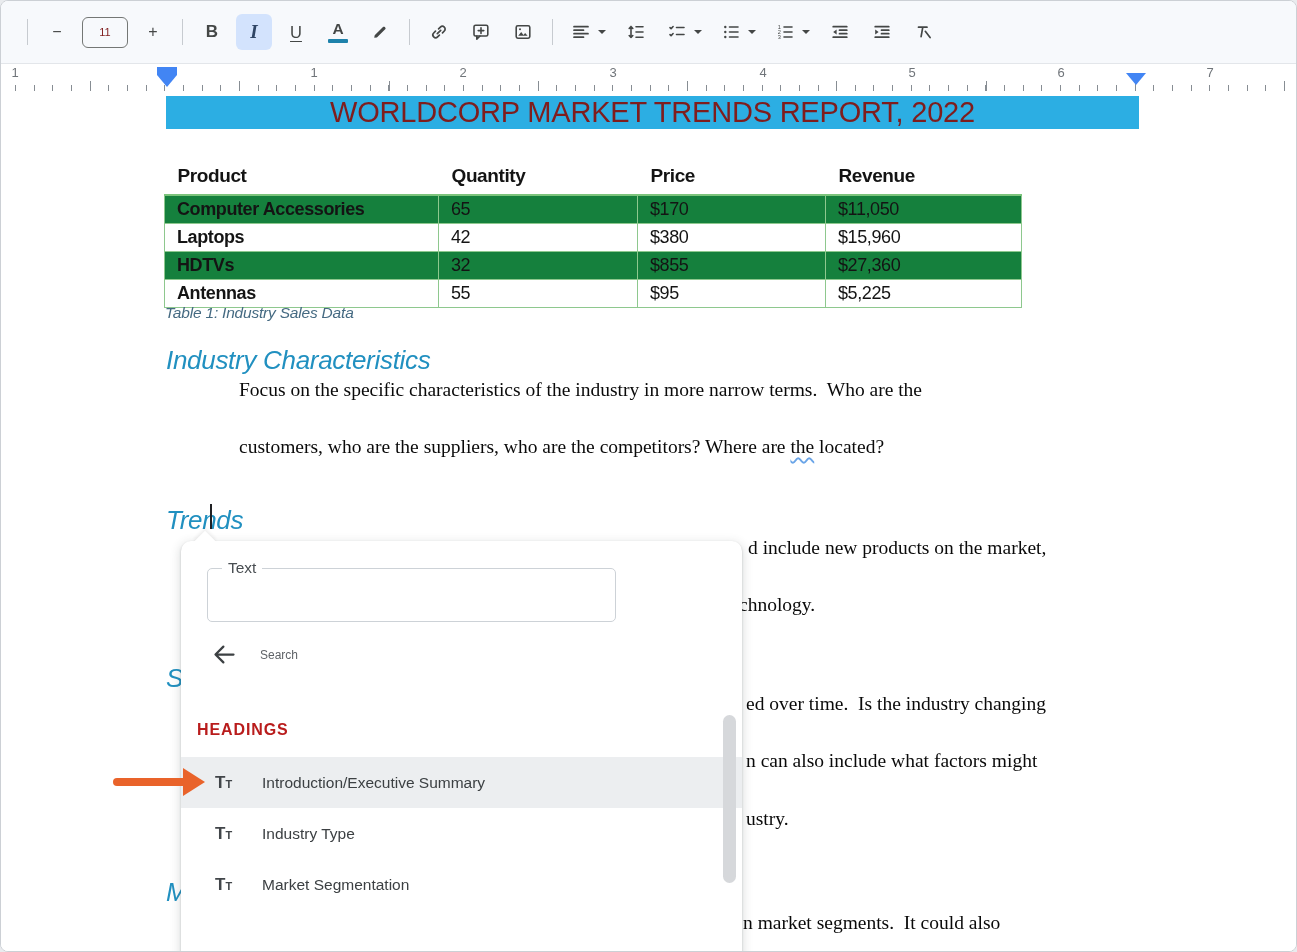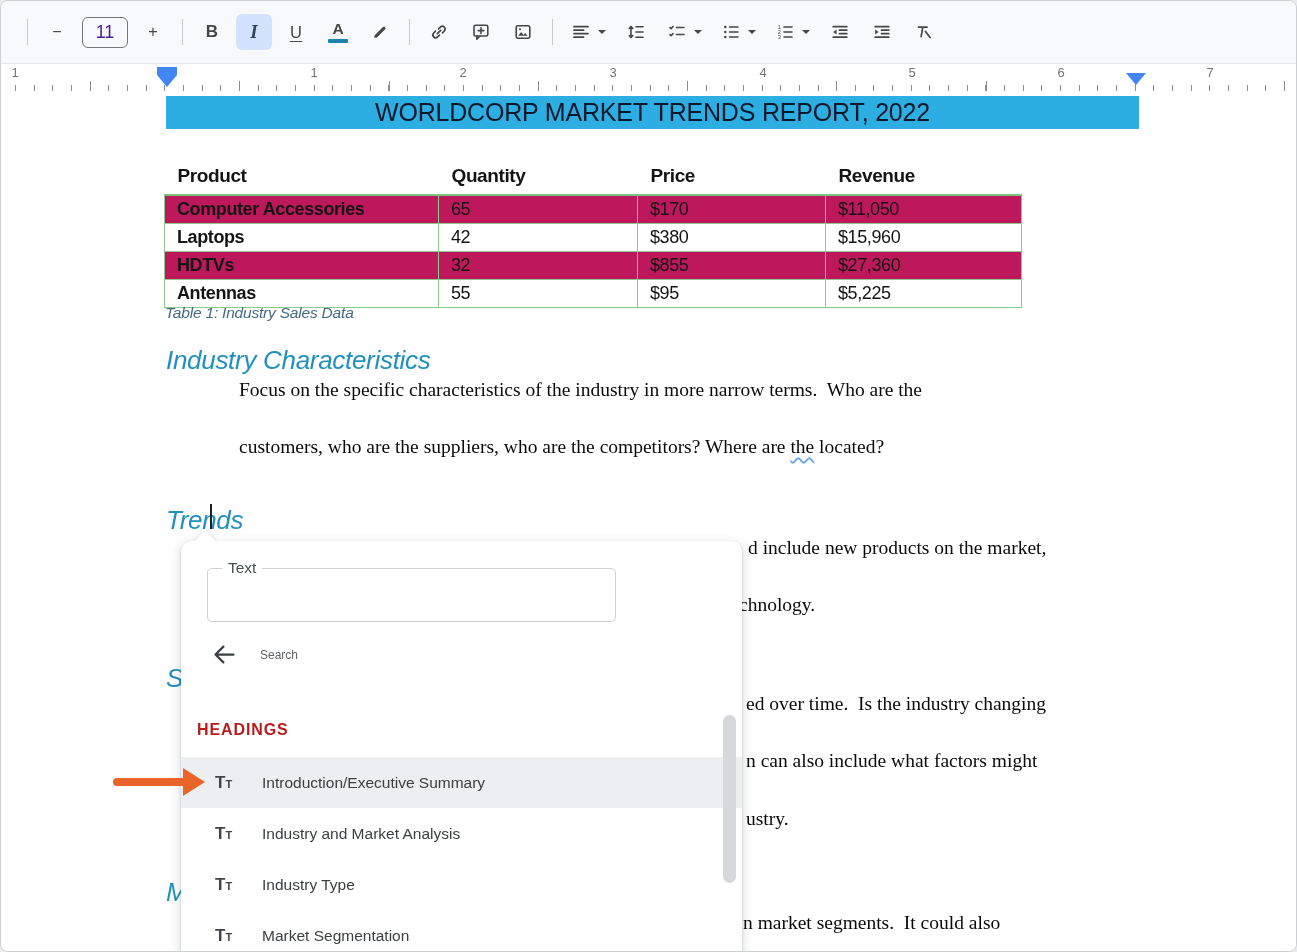--- a/index.html
+++ b/index.html
@@ -7,21 +7,21 @@
     border-radius:8px;overflow:hidden;box-sizing:border-box;
     font-family:"Liberation Sans", sans-serif;color:#1f1f1f;}
 
   
   .toolbar{position:absolute;left:0;top:0;right:0;height:63px;background:#f7f9fc;
     border-bottom:1px solid #e3e6ea;display:flex;align-items:center;padding-left:18px;box-sizing:border-box;}
   .tbtn{min-width:36px;height:36px;display:flex;align-items:center;justify-content:center;
     border-radius:6px;color:#444746;margin:0 3px;cursor:pointer;user-select:none;}
   .tdiv{width:1px;height:26px;background:#c7cbd0;margin:0 8px;}
   .fs-box{width:44px;height:29px;border:1.5px solid #747775;border-radius:6px;display:flex;
-    align-items:center;justify-content:center;font-size:18px;font-weight:500;color:#4c1d95;margin:0 4px;}
+    align-items:center;justify-content:center;font-size:11px;font-weight:500;color:#7f1d1d;margin:0 4px;}
   .b-bold{font-size:17px;font-weight:700;}
   .b-italic{font-family:"Liberation Serif",serif;font-style:italic;font-weight:700;font-size:19px;color:#2f4565;background:#d3e3fd;}
   .b-under{font-size:16.5px;font-weight:500;text-decoration:underline;text-underline-offset:3px;}
   .b-color{flex-direction:column;font-size:15.5px;font-weight:600;line-height:1;}
   .color-bar{width:20px;height:4px;background:#1e82ab;margin-top:2px;border-radius:1px;}
   .caret{width:0;height:0;border-left:4px solid transparent;border-right:4px solid transparent;
     border-top:4.5px solid #444746;margin-left:7px;}
   .ic{display:block;}
   svg.ic *{vector-effect:non-scaling-stroke;}
 
@@ -34,29 +34,29 @@
   .rnum{position:absolute;top:1px;transform:translateX(-50%);font-size:13px;color:#70757a;background:#fff;padding:0 3px;}
   .mk-rect{position:absolute;left:156px;top:3px;width:20px;height:8px;background:#4285f4;}
   .mk-tri-l{position:absolute;left:156px;top:11px;width:0;height:0;
     border-left:10px solid transparent;border-right:10px solid transparent;border-top:12px solid #4285f4;}
   .mk-tri-r{position:absolute;left:1125px;top:9px;width:0;height:0;
     border-left:10px solid transparent;border-right:10px solid transparent;border-top:12px solid #4285f4;}
 
   
   .doc{position:absolute;left:0;top:92px;right:0;bottom:0;background:#fff;}
   .banner{position:absolute;left:165px;top:3px;width:973px;height:33px;background:#2caee3;
-    display:flex;align-items:center;justify-content:center;color:#0f172a;font-size:25px;
+    display:flex;align-items:center;justify-content:center;color:#7f1d1d;font-size:29px;
     letter-spacing:-0.2px;font-weight:400;}
   table.sales{position:absolute;left:163px;top:68px;border-collapse:collapse;table-layout:fixed;width:857px;
     letter-spacing:-0.4px;}
   table.sales th{text-align:left;font-size:19px;font-weight:700;color:#141414;height:30px;
     padding:0 0 3px 13px;border:none;border-bottom:2.5px solid #7cc47c;}
   table.sales td{font-size:18px;color:#141414;height:27px;padding:0 0 0 12px;border:1px solid #8ec88e;font-weight:400;}
   table.sales td:first-child{font-weight:700;}
-  table.sales tr.g td{background:#be185d;margin-left:36px;}
+  table.sales tr.g td{background:#15803d;margin-left:36px;}
   .caption{position:absolute;left:164px;top:211px;font-style:italic;font-size:15.5px;color:#456a82;letter-spacing:-0.2px;}
   .teal-h{position:absolute;font-style:italic;font-size:26px;font-weight:500;color:#2190c0;letter-spacing:-0.3px;}
   .serifline{position:absolute;font-family:"Liberation Serif",serif;font-size:19.5px;color:#0a0a0a;white-space:pre;}
   .squig{text-decoration:underline;text-decoration-style:wavy;text-decoration-color:#6aa5e8;
     text-decoration-thickness:2px;text-underline-offset:4px;}
   .cursorbar{position:absolute;left:209px;top:411px;width:2px;height:25px;background:#202124;z-index:2;}
   .frag{z-index:1;}
 
   
   .popup{position:absolute;left:180px;top:448px;width:561px;height:430px;background:#ffffff;border-radius:10px;
@@ -295,27 +295,20 @@
               <span class="tt-big"></span>
               <span class="tt-small"></span>
             </span>
           <span class="hlabel">Introduction/Executive Summary</span>
         </div>
         <div class="hitem">
           <span class="tt-icon">
               <span class="tt-big"></span>
               <span class="tt-small"></span>
             </span>
-          <span class="hlabel">Industry and Market Analysis</span>
-        </div>
-        <div class="hitem">
-          <span class="tt-icon">
-              <span class="tt-big"></span>
-              <span class="tt-small"></span>
-            </span>
           <span class="hlabel">Industry Type</span>
         </div>
         <div class="hitem">
           <span class="tt-icon">
               <span class="tt-big"></span>
               <span class="tt-small"></span>
             </span>
           <span class="hlabel">Market Segmentation</span>
         </div>
       </div>

